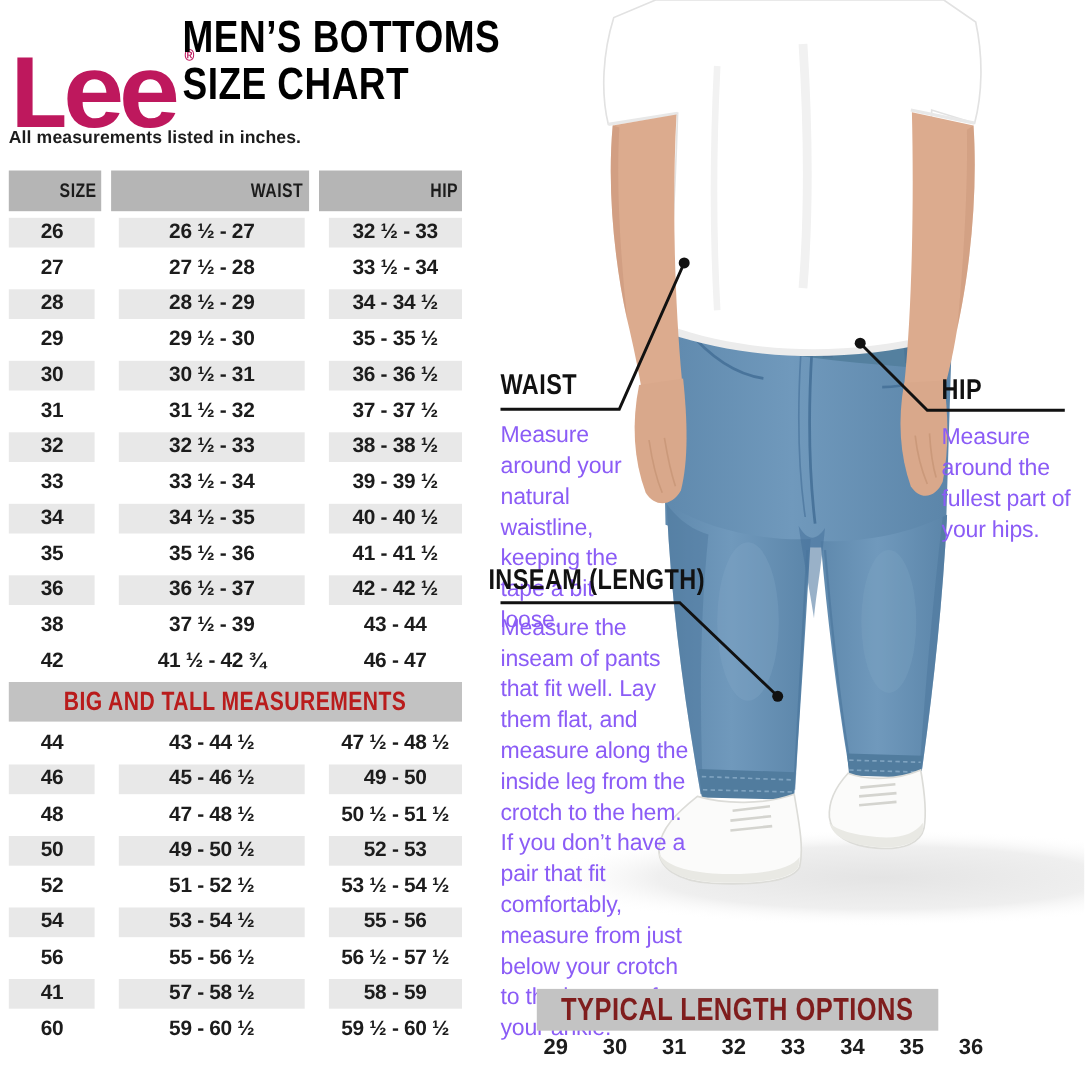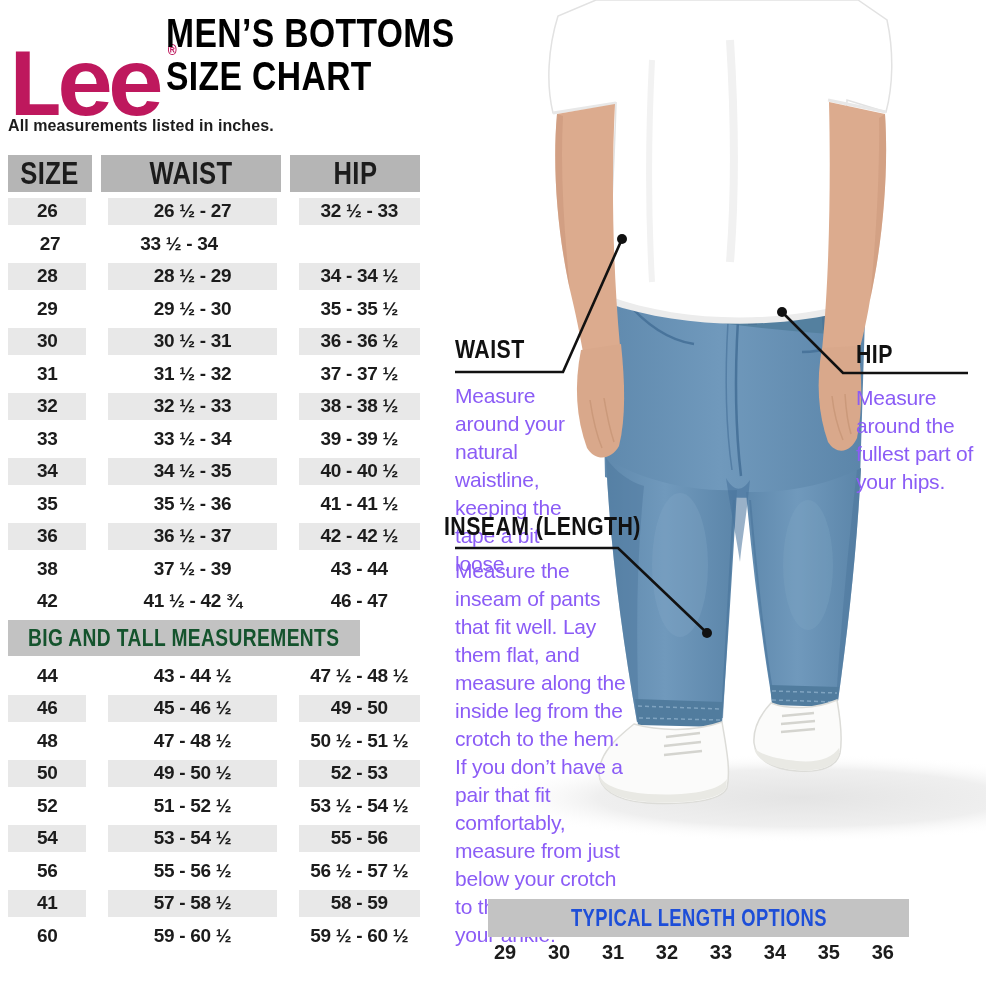--- a/index.html
+++ b/index.html
@@ -20,40 +20,40 @@
   .title{position:absolute;left:166px;top:12px;font-size:41px;line-height:43px;color:#000000}
   .subtitle{position:absolute;left:8px;top:117px;font-size:16px;font-weight:700;letter-spacing:.1px}
 
   
   .size-table{position:absolute;left:8px;top:155px;width:412px}
   .t-row{display:flex;gap:22px;height:27px;margin-bottom:5.5px}
   .t-row .cell{display:flex;align-items:center;justify-content:center;
                font-size:19px;font-weight:700;letter-spacing:-.3px;background:#fff}
   .t-row.shaded .cell{background:var(--row-gray,#e8e8e8)}
   .t-head{display:flex;gap:9px;height:37px;margin-bottom:5.5px}
-  .t-head .cell{display:flex;align-items:center;justify-content:center;
-                background:var(--header-gray,#b5b5b5);font-size:32px}
+  .t-head .cell{display:flex;align-items:center;justify-content:flex-end;
+                background:var(--header-gray,#b5b5b5);font-size:18px}
   .col-size{width:84px}.col-waist{width:180px}.col-hip{width:130px}
-  .banner{width:352px;height:36px;margin:1.5px 0 6px 0;background:var(--banner-gray,#c2c2c2);
-          display:flex;align-items:center;justify-content:center;font-size:24px;color:#14532d}
+  .banner{width:412px;height:36px;margin:1.5px 0 6px 0;background:var(--banner-gray,#c2c2c2);
+          display:flex;align-items:center;justify-content:center;font-size:24px;color:#b91c1c}
 
   
   .anno-title{position:absolute;font-size:26px;color:#111}
   .anno-desc{position:absolute;font-size:21px;line-height:28px;color:#8b5cf6;letter-spacing:-.2px}
   #waist-title{left:455px;top:334px}
   #waist-desc{left:455px;top:382px;width:122px}
   #hip-title{left:856px;top:339px}
   #hip-desc{left:856px;top:384px;width:130px}
   #inseam-title{left:444px;top:511px}
   #inseam-desc{left:455px;top:557px;width:178px}
 
   
-  .len-head{position:absolute;left:488px;top:899px;width:421px;height:38px;
+  .len-head{position:absolute;left:488px;top:899px;width:365px;height:38px;
             background:var(--options-gray,#c3c3c3);display:flex;align-items:center;justify-content:center;
-            font-size:23px;color:#1d4ed8}
+            font-size:29px;color:#7f1d1d}
   .len-values{position:absolute;left:494px;top:941px;width:400px;display:flex;justify-content:space-between;
               font-size:20px;font-weight:700}
   svg{display:block}
   .overlay{position:absolute;left:0;top:0;pointer-events:none}
 </style>
 </head>
 <body>
 
 <div class="page">
 
@@ -77,20 +77,21 @@
         </div>
     </div>
     <div>
         <div class="t-row shaded">
           <div class="cell col-size">26</div>
           <div class="cell col-waist">26 ½ - 27</div>
           <div class="cell col-hip">32 ½ - 33</div>
         </div>
         <div class="t-row">
           <div class="cell col-size">27</div>
+          <div class="cell col-waist">27 ½ - 28</div>
           <div class="cell col-hip">33 ½ - 34</div>
         </div>
         <div class="t-row shaded">
           <div class="cell col-size">28</div>
           <div class="cell col-waist">28 ½ - 29</div>
           <div class="cell col-hip">34 - 34 ½</div>
         </div>
         <div class="t-row">
           <div class="cell col-size">29</div>
           <div class="cell col-waist">29 ½ - 30</div>

